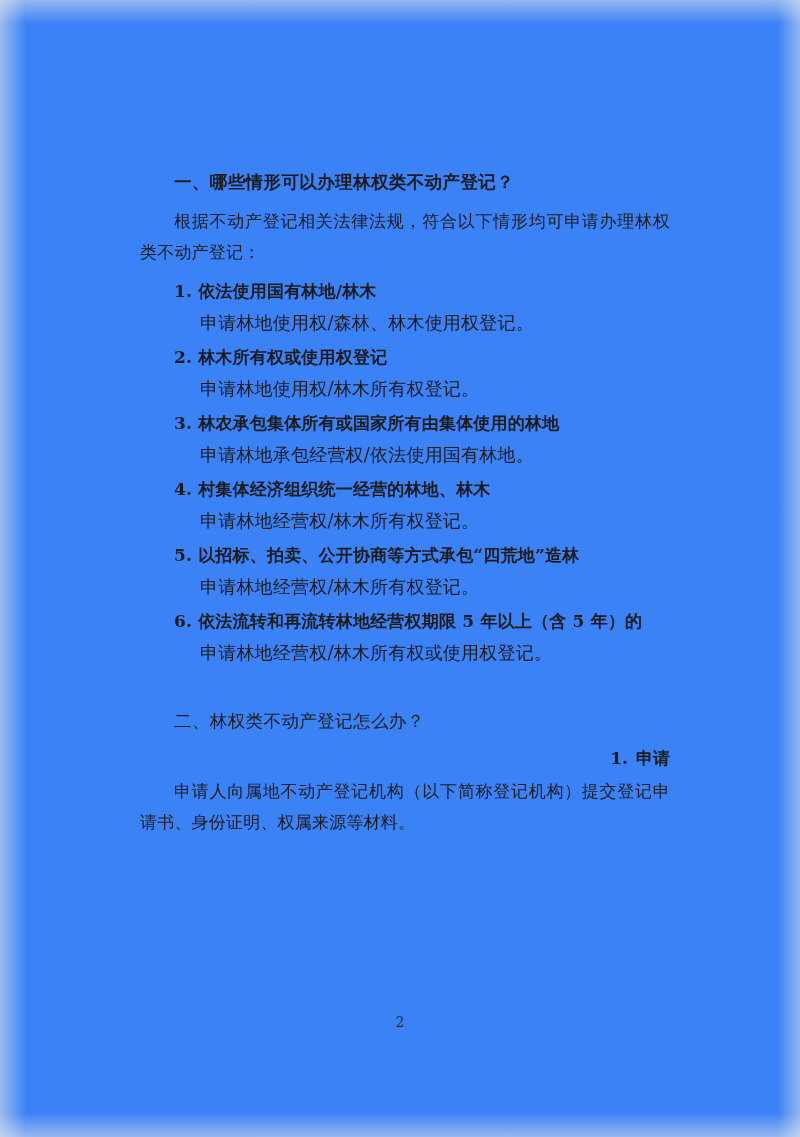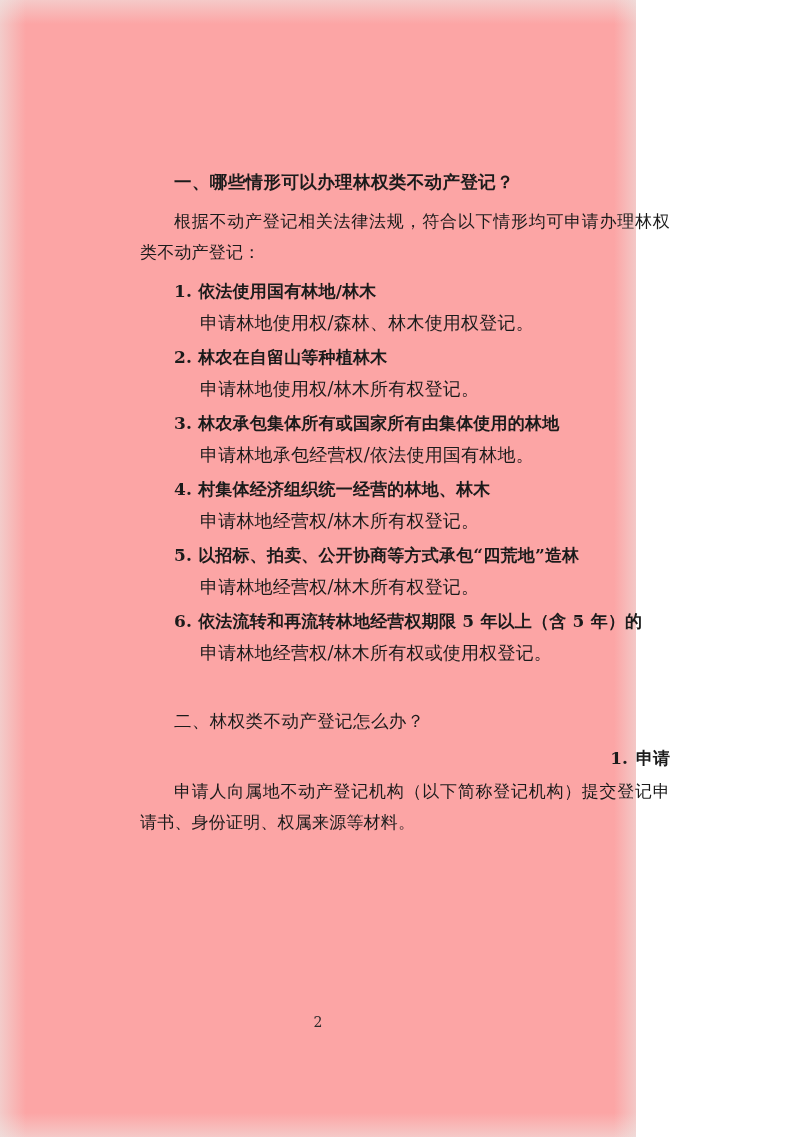--- a/index.html
+++ b/index.html
@@ -11,23 +11,23 @@
     width: 800px;
     height: 1137px;
     font-family: "DejaVu Serif", "Liberation Serif", serif;
     color: #1b1b1b;
     position: relative;
     overflow: hidden;
   }
   .page {
     position: absolute;
     left: 0; top: 0;
-    width: 636px;
+    width: 800px;
     height: 1137px;
-    background: #fca5a5;
+    background: #3b82f6;
   }
   
   .page::before {
     content: "";
     position: absolute;
     left: 0; top: 0; right: 0; bottom: 0;
     background:
       linear-gradient(to right, rgba(235,235,232,0.55) 0px, rgba(255,255,255,0) 26px),
       linear-gradient(to left, rgba(235,235,232,0.5) 0px, rgba(255,255,255,0) 22px),
       linear-gradient(to bottom, rgba(238,238,235,0.5) 0px, rgba(255,255,255,0) 24px),
@@ -121,21 +121,21 @@
     <h2 class="heading">一、哪些情形可以办理林权类不动产登记？</h2>
 
     <p class="para">根据不动产登记相关法律法规，符合以下情形均可申请办理林权类不动产登记：</p>
 
     <div class="item">
       <p class="item-title"><span class="num">1.</span><span>依法使用国有林地/林木</span></p>
       <p class="item-desc">申请林地使用权/森林、林木使用权登记。</p>
     </div>
 
     <div class="item">
-      <p class="item-title"><span class="num">2.</span><span>林农在自留山等种植林木</span></p>
+      <p class="item-title"><span class="num">2.</span><span>林木所有权或使用权登记</span></p>
       <p class="item-desc">申请林地使用权/林木所有权登记。</p>
     </div>
 
     <div class="item">
       <p class="item-title"><span class="num">3.</span><span>林农承包集体所有或国家所有由集体使用的林地</span></p>
       <p class="item-desc">申请林地承包经营权/依法使用国有林地。</p>
     </div>
 
     <div class="item">
       <p class="item-title"><span class="num">4.</span><span>村集体经济组织统一经营的林地、林木</span></p>

